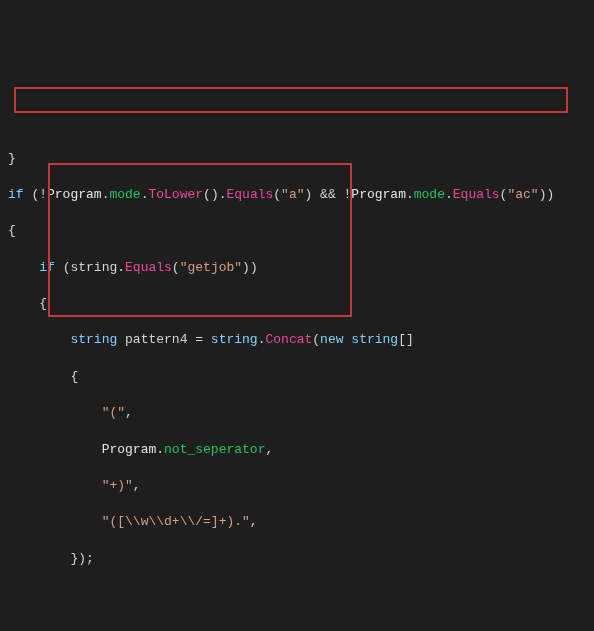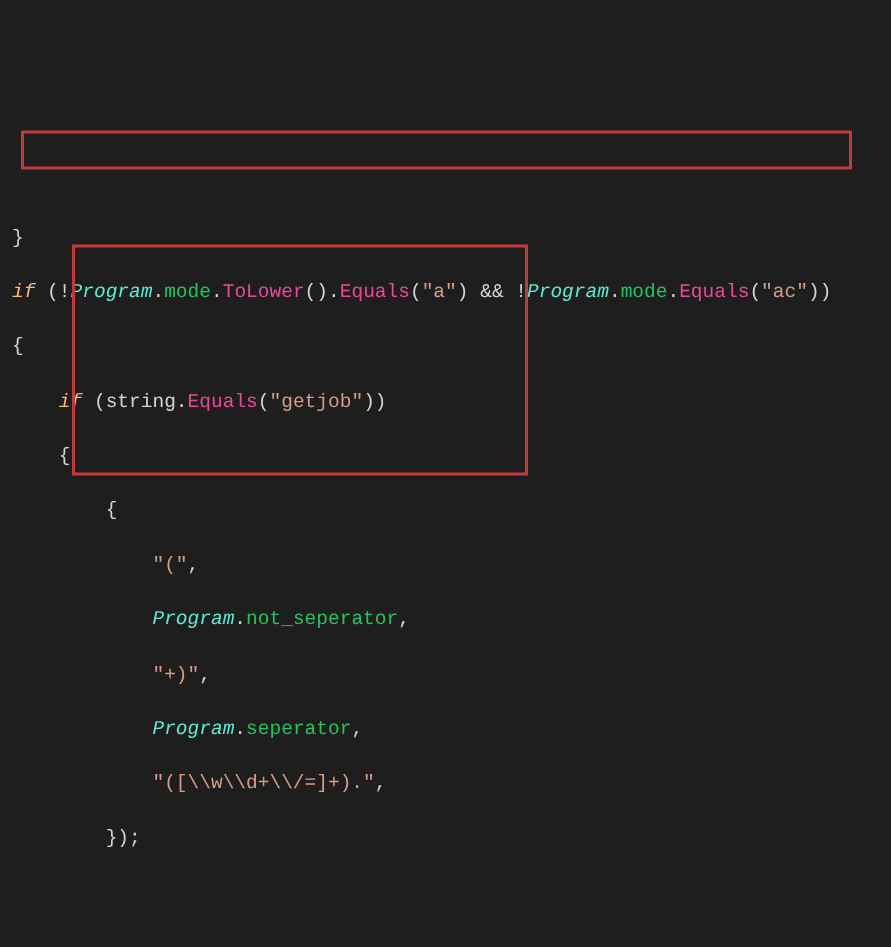--- a/index.html
+++ b/index.html
@@ -14,23 +14,23 @@
     overflow: hidden;
   }
   .editor {
     padding: 4px 8px;
     position: relative;
   }
   .line {
     display: block;
     min-height: 18px;
   }
-  .kw { color: #fdba74; font-style: italic; }       
+  .kw { color: #7dd3fc; }       
   .str { color: #d69d85; }      
-  .type { color: #5eead4; font-style: italic; }     
+  .type { color: #e5e5e5; }     
   .method { color: #ec4899; }   
   .prop { color: #22c55e; }
   .redbox {
     position: absolute;
     border: 2px solid #c0393b;
     pointer-events: none;
   }
   .box1 { left: 14px; top: 14px; width: 550px; height: 22px; }
   .box2 { left: 48px; top: 90px; width: 300px; height: 150px; }
 </style>
@@ -41,25 +41,25 @@
 
 <div class="editor">
 <div class="redbox box1"></div>
 <div class="redbox box2"></div>
 
 <span class="line"><span>}</span></span>
 <span class="line"><span class="kw">if</span><span> (!</span><span class="type">Program</span><span>.</span><span class="prop">mode</span><span>.</span><span class="method">ToLower</span><span>().</span><span class="method">Equals</span><span>(</span><span class="str">"a"</span><span>) &amp;&amp; !</span><span class="type">Program</span><span>.</span><span class="prop">mode</span><span>.</span><span class="method">Equals</span><span>(</span><span class="str">"ac"</span><span>))</span></span>
 <span class="line"><span>{</span></span>
 <span class="line">    <span class="kw">if</span><span> (string.</span><span class="method">Equals</span><span>(</span><span class="str">"getjob"</span><span>))</span></span>
 <span class="line">    <span>{</span></span>
+<span class="line">        <span class="kw">string</span><span> pattern4 = </span><span class="kw">string</span><span>.</span><span class="method">Concat</span><span>(</span><span class="kw">new</span><span> </span><span class="kw">string</span><span>[]</span></span>
 <span class="line">        <span>{</span></span>
 <span class="line">            <span class="str">"("</span><span>,</span></span>
 <span class="line">            <span class="type">Program</span><span>.</span><span class="prop">not_seperator</span><span>,</span></span>
 <span class="line">            <span class="str">"+)"</span><span>,</span></span>
-<span class="line">            <span class="type">Program</span><span>.</span><span class="prop">seperator</span><span>,</span></span>
 <span class="line">            <span class="str">"([\\w\\d+\\/=]+)."</span><span>,</span></span>
 <span class="line">        <span>});</span></span>
 
 
 
 
 
 
 
 

